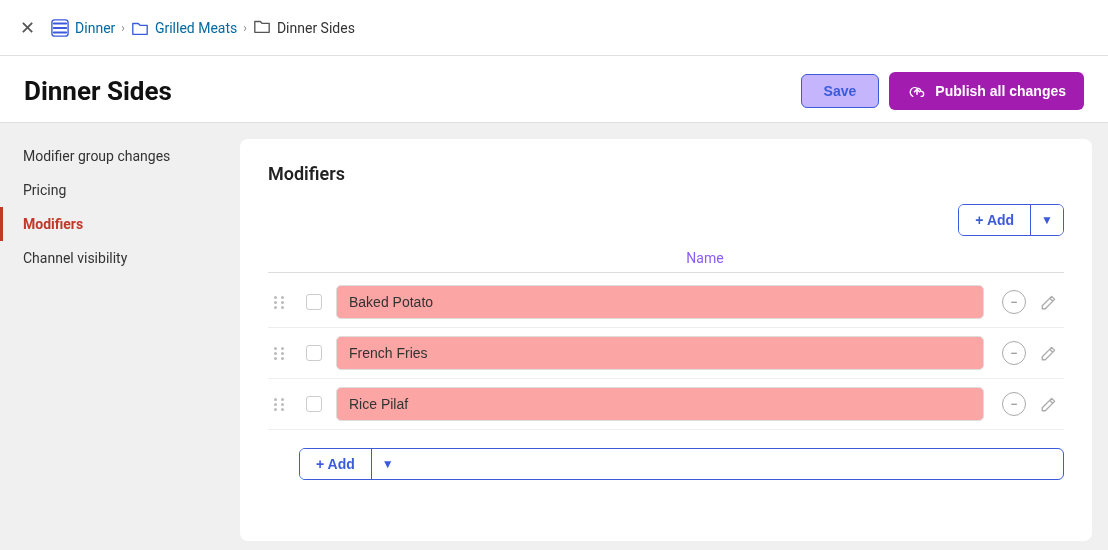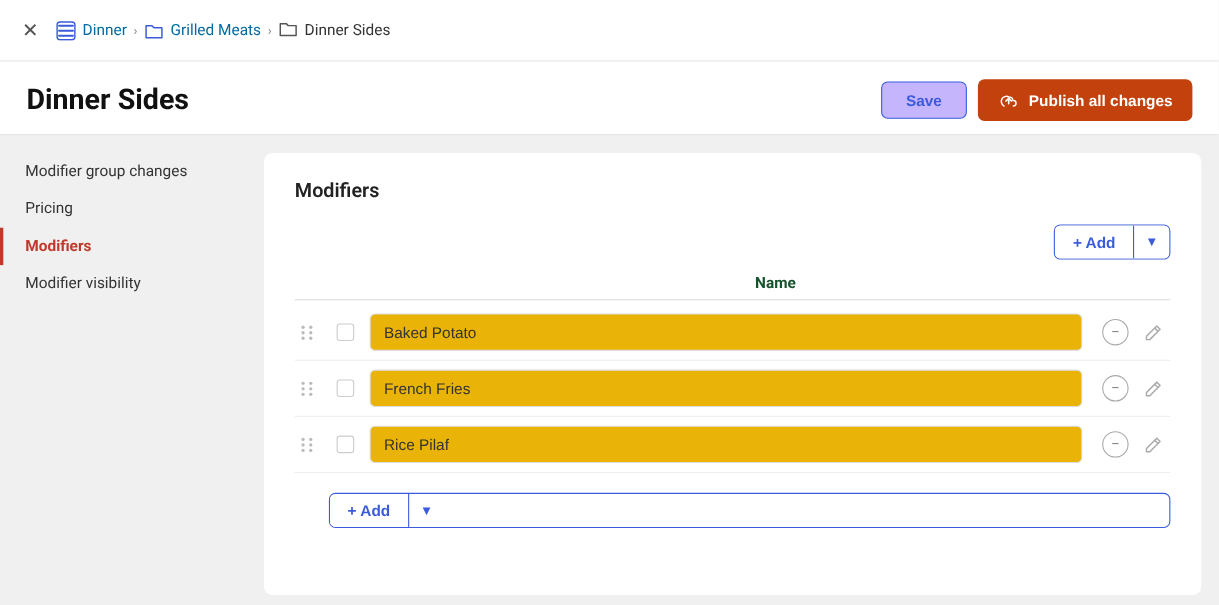--- a/index.html
+++ b/index.html
@@ -93,21 +93,21 @@
       background: #c4b5fd;
       color: #3b5bdb;
       padding: 8px 22px;
       border-radius: 6px;
       font-size: 14px;
       font-weight: 600;
       cursor: pointer;
     }
 
     .btn-publish {
-      background: #c2410c;
+      background: #a21caf;
       color: #fff;
       border: none;
       padding: 9px 18px;
       border-radius: 6px;
       font-size: 14px;
       font-weight: 600;
       cursor: pointer;
       display: flex;
       align-items: center;
       gap: 8px;
@@ -201,23 +201,23 @@
     }
 
     .table-header {
       display: flex;
       padding: 6px 0;
       border-bottom: 1px solid #ddd;
       margin-bottom: 4px;
     }
 
     .col-name-header {
-      color: #14532d;
-      font-size: 14px;
-      font-weight: 700;
+      color: #8b5cf6;
+      font-size: 14px;
+      font-weight: 400;
       text-align: center;
       flex: 1;
       padding-left: 80px;
     }
 
     .modifier-row {
       display: flex;
       align-items: center;
       padding: 8px 0;
       border-bottom: 1px solid #eee;
@@ -256,21 +256,21 @@
       margin: 0 6px;
     }
 
     .modifier-input {
       flex: 1;
       border: 1px solid #ddd;
       border-radius: 5px;
       padding: 8px 12px;
       font-size: 14px;
       color: #333;
-      background: #eab308;
+      background: #fca5a5;
     }
 
     .row-actions {
       display: flex;
       gap: 8px;
       align-items: center;
       margin-left: 10px;
     }
 
     .action-btn {
@@ -354,21 +354,21 @@
     </button>
   </div>
 </div>
 
 <div class="main-content">
 
   <div class="sidebar">
     <div class="sidebar-item">Modifier group changes</div>
     <div class="sidebar-item">Pricing</div>
     <div class="sidebar-item active">Modifiers</div>
-    <div class="sidebar-item">Modifier visibility</div>
+    <div class="sidebar-item">Channel visibility</div>
   </div>
 
   <div class="content-panel">
     <h2 class="section-title">Modifiers</h2>
 
     <div class="modifiers-header">
       <div class="add-btn-group">
         <button class="add-btn-main">+ Add</button>
         <button class="add-btn-dropdown">
           <span>▼</span>

